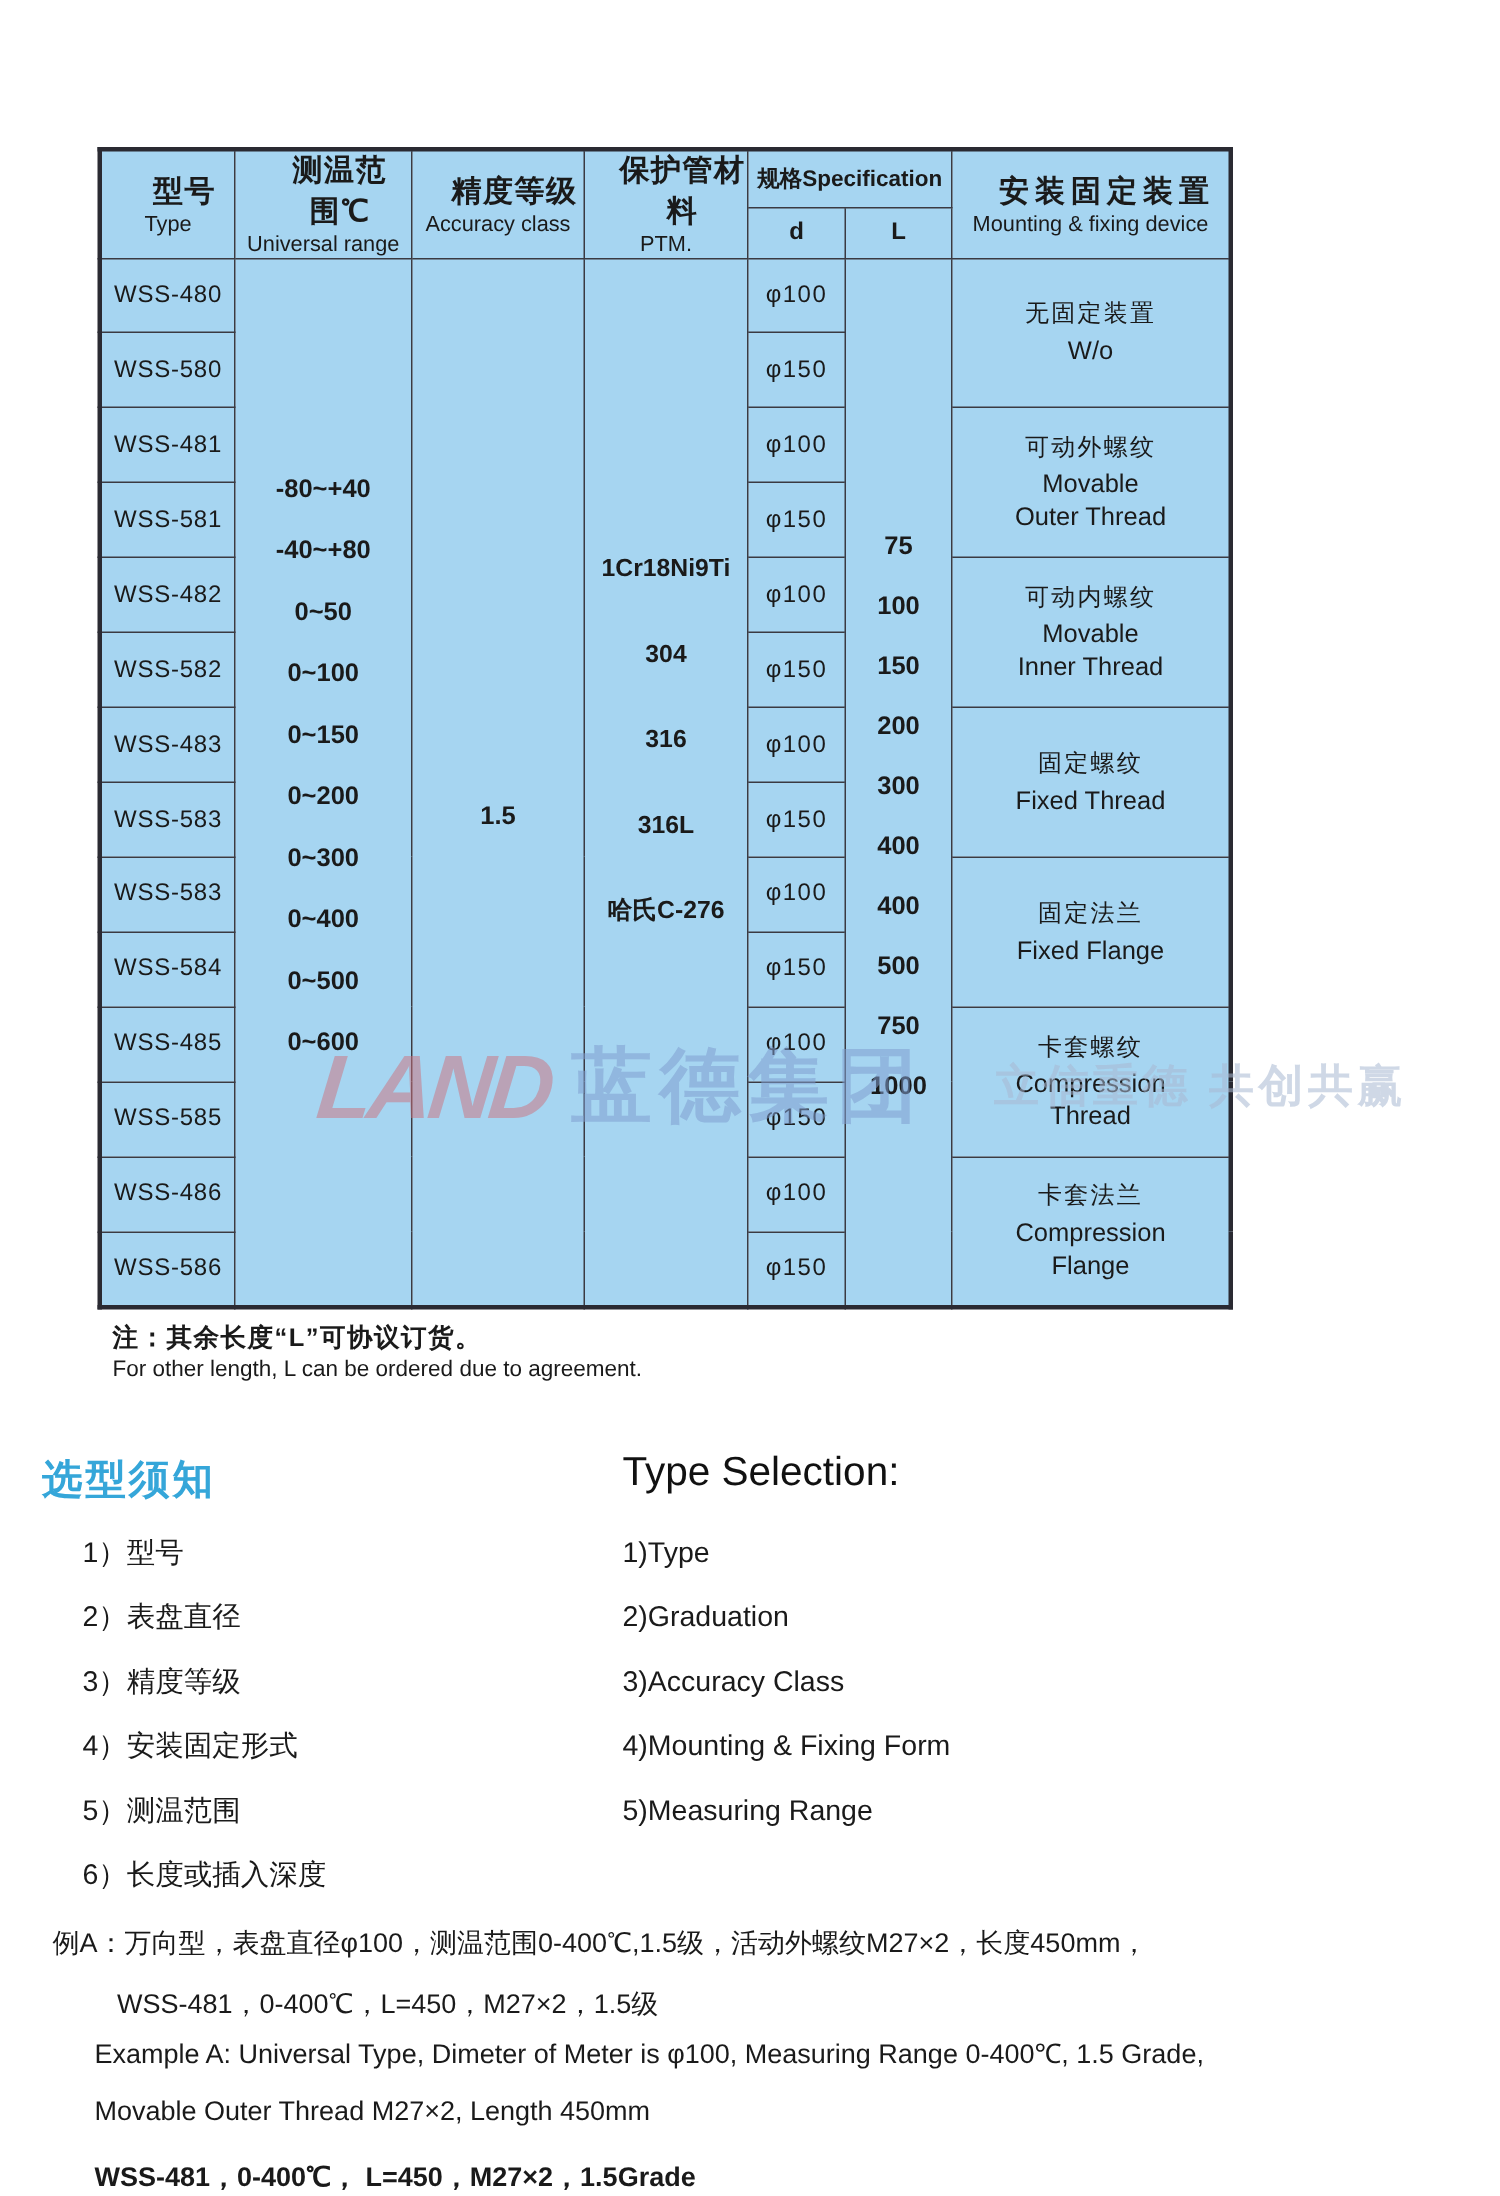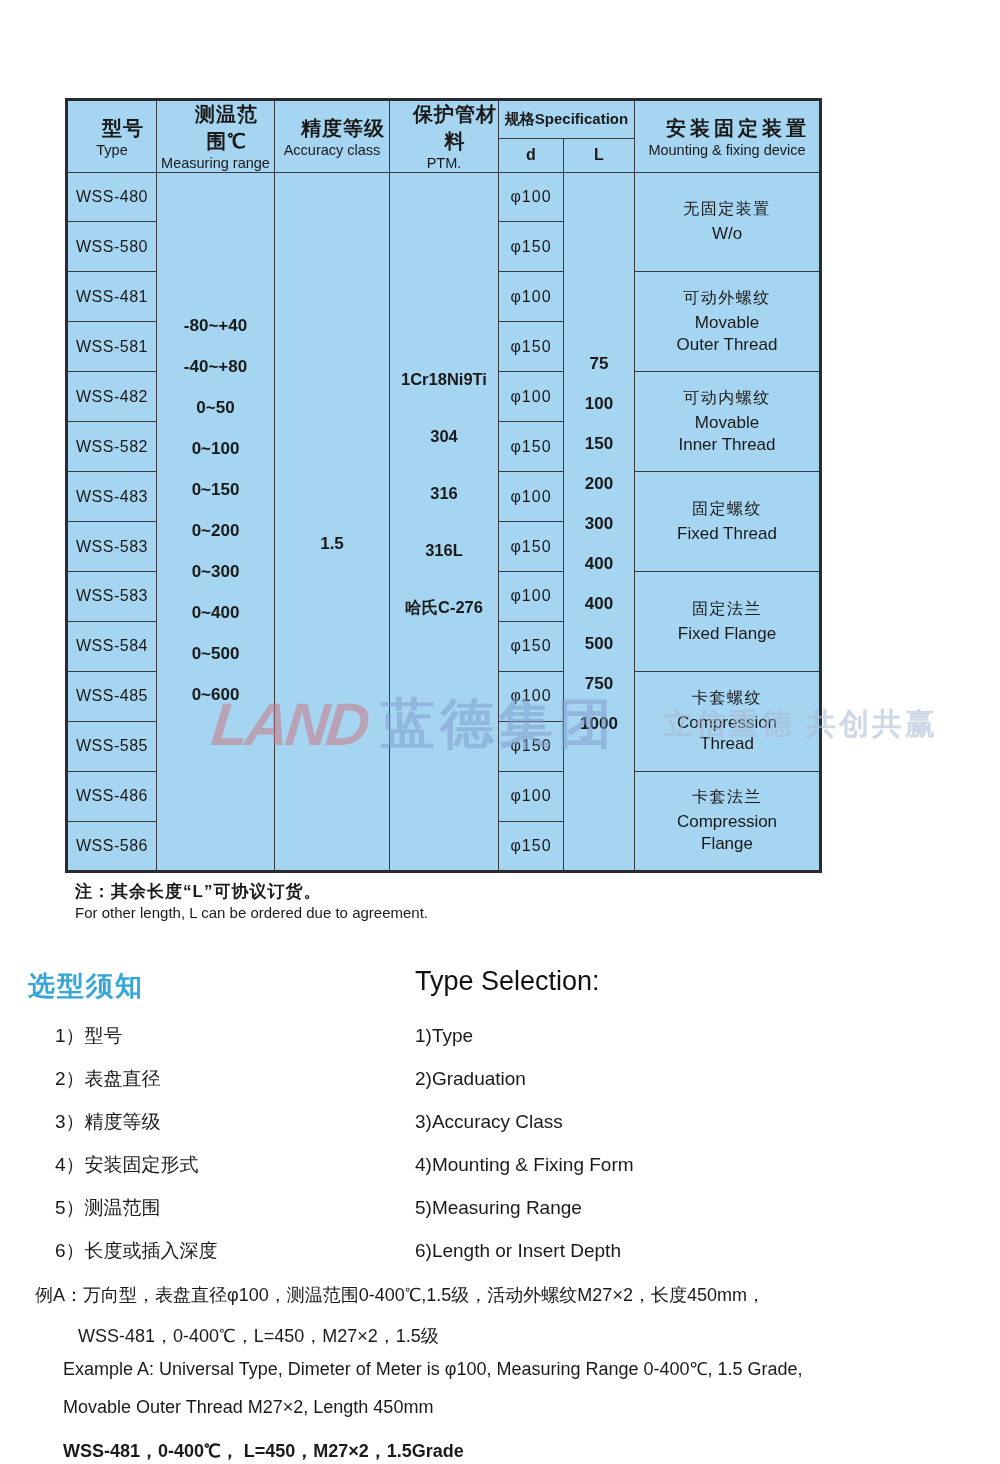--- a/index.html
+++ b/index.html
@@ -92,21 +92,21 @@
         <col style="width:186px">
     </colgroup>
     <thead>
       <tr class="hrow1">
         <th rowspan="2">
           <div class="h-zh">型号</div>
           <div class="h-en">Type</div>
         </th>
         <th rowspan="2">
           <div class="h-zh">测温范围℃</div>
-          <div class="h-en">Measuring range</div>
+          <div class="h-en">Universal range</div>
         </th>
         <th rowspan="2">
           <div class="h-zh">精度等级</div>
           <div class="h-en">Accuracy class</div>
         </th>
         <th rowspan="2">
           <div class="h-zh">保护管材料</div>
           <div class="h-en">PTM.</div>
         </th>
         <th colspan="2" class="spec-hdr">规格Specification</th>
@@ -292,21 +292,20 @@
     <div>4）安装固定形式</div>
     <div>5）测温范围</div>
     <div>6）长度或插入深度</div>
   </div>
   <div class="sel-list en">
     <div>1)Type</div>
     <div>2)Graduation</div>
     <div>3)Accuracy Class</div>
     <div>4)Mounting &amp; Fixing Form</div>
     <div>5)Measuring Range</div>
-    <div>6)Length or Insert Depth</div>
   </div>
 
   <div class="ex-line ex1">例A：万向型，表盘直径φ100，测温范围0-400℃,1.5级，活动外螺纹M27×2，长度450mm，</div>
   <div class="ex-line ex2">WSS-481，0-400℃，L=450，M27×2，1.5级</div>
   <div class="ex-line ex3">Example A: Universal Type, Dimeter of Meter is φ100, Measuring Range 0-400℃, 1.5 Grade,</div>
   <div class="ex-line ex4">Movable Outer Thread M27×2, Length 450mm</div>
   <div class="ex-line ex5">WSS-481，0-400℃， L=450，M27×2，1.5Grade</div>
 
 </div>
 

